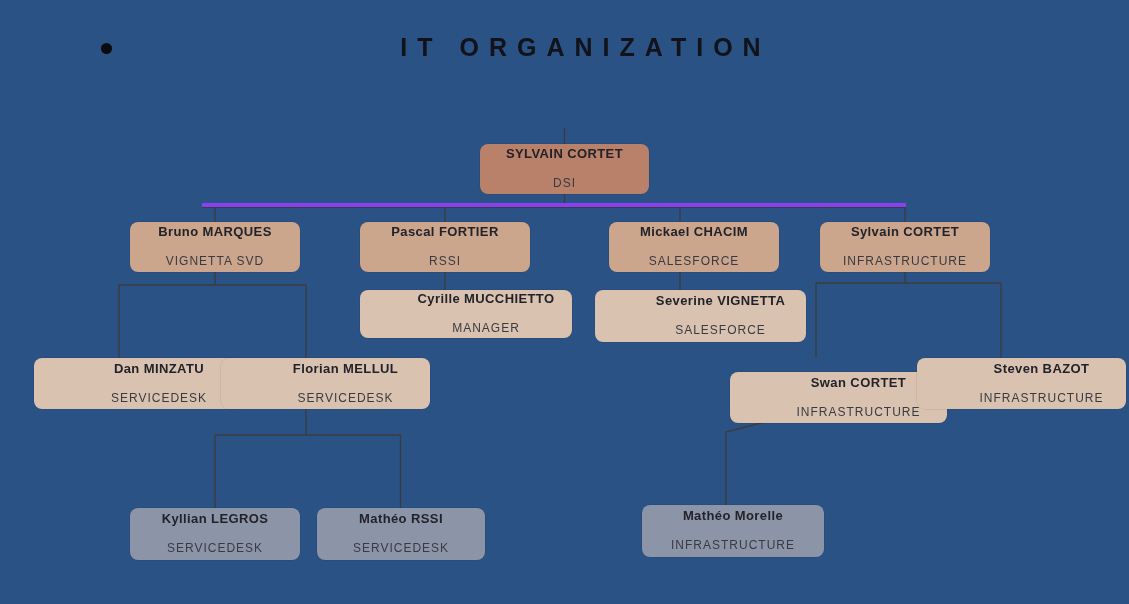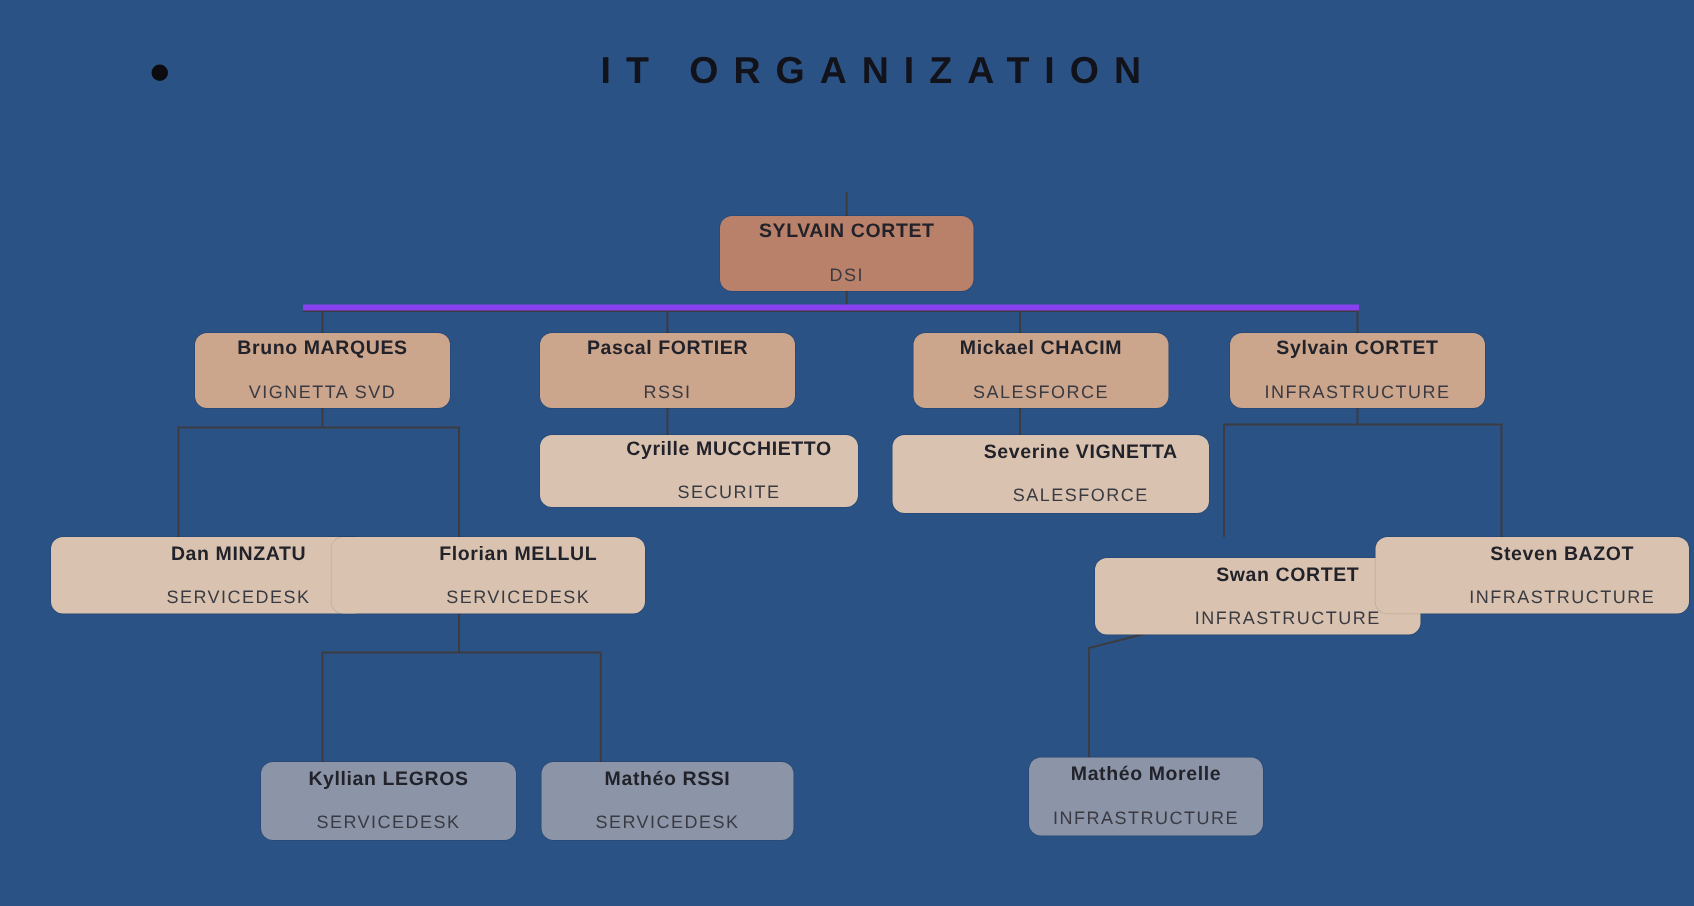--- a/index.html
+++ b/index.html
@@ -78,21 +78,21 @@
   .node .role {
     font-size: 12px;
     font-weight: 400;
     letter-spacing: 1px;
     color: var(--role-text, #3A3A42);
     line-height: 1.3;
   }
   .lvl1 { background: var(--level1-box, #B9806A); }
   .lvl2 { background: var(--level2-box, #CBA58C); }
   .lvl3 { background: var(--level3-box, #D9C3B0); padding-left: 40px; }
-  .lvl4 { background: var(--level4-box, #8C95A8); margin-left: 44px; }
+  .lvl4 { background: var(--level4-box, #8C95A8); }
 </style>
 </head>
 <body>
 
 <div class="stage">
 
   <span class="bullet-dot"></span>
 
   <div class="title">IT ORGANIZATION</div>
 
@@ -127,21 +127,21 @@
     <div class="name">Mickael CHACIM</div>
     <div class="role">SALESFORCE</div>
   </div>
   <div class="node lvl2" style="left:820px; top:222px; width:170px; height:50px">
     <div class="name">Sylvain CORTET</div>
     <div class="role">INFRASTRUCTURE</div>
   </div>
 
   <div class="node lvl3" style="left:360px; top:290px; width:172px; height:48px">
     <div class="name">Cyrille MUCCHIETTO</div>
-    <div class="role">SECURITE</div>
+    <div class="role">MANAGER</div>
   </div>
   <div class="node lvl3" style="left:595px; top:290px; width:171px; height:52px">
     <div class="name">Severine VIGNETTA</div>
     <div class="role">SALESFORCE</div>
   </div>
 
   <div class="node lvl3" style="left:34px; top:358px; width:170px; height:51px">
     <div class="name">Dan MINZATU</div>
     <div class="role">SERVICEDESK</div>
   </div>
@@ -159,18 +159,18 @@
   </div>
 
   <div class="node lvl4" style="left:130px; top:508px; width:170px; height:52px">
     <div class="name">Kyllian LEGROS</div>
     <div class="role">SERVICEDESK</div>
   </div>
   <div class="node lvl4" style="left:317px; top:508px; width:168px; height:52px">
     <div class="name">Mathéo RSSI</div>
     <div class="role">SERVICEDESK</div>
   </div>
-  <div class="node lvl4" style="left:642px; top:505px; width:156px; height:52px">
+  <div class="node lvl4" style="left:642px; top:505px; width:182px; height:52px">
     <div class="name">Mathéo Morelle</div>
     <div class="role">INFRASTRUCTURE</div>
   </div>
 
 </div>
 
 </body></html>

